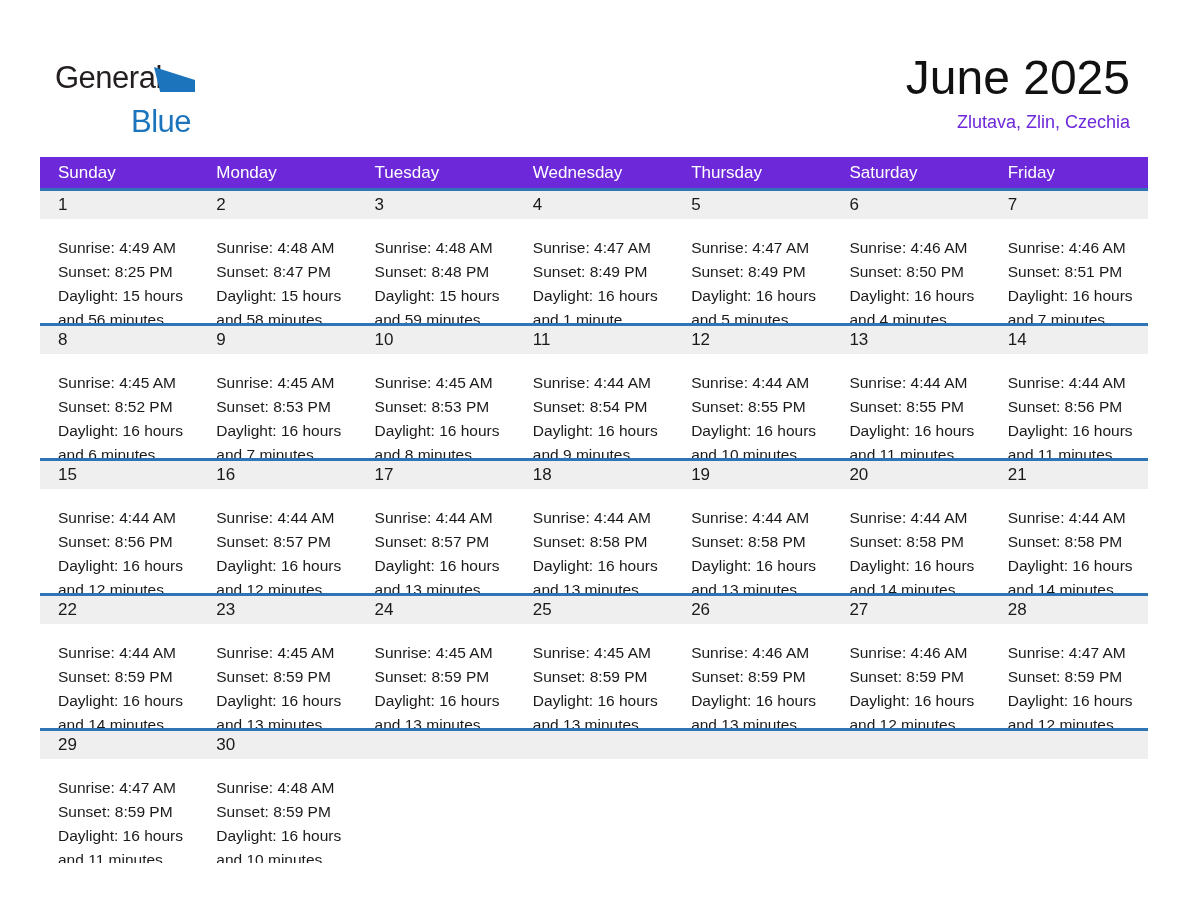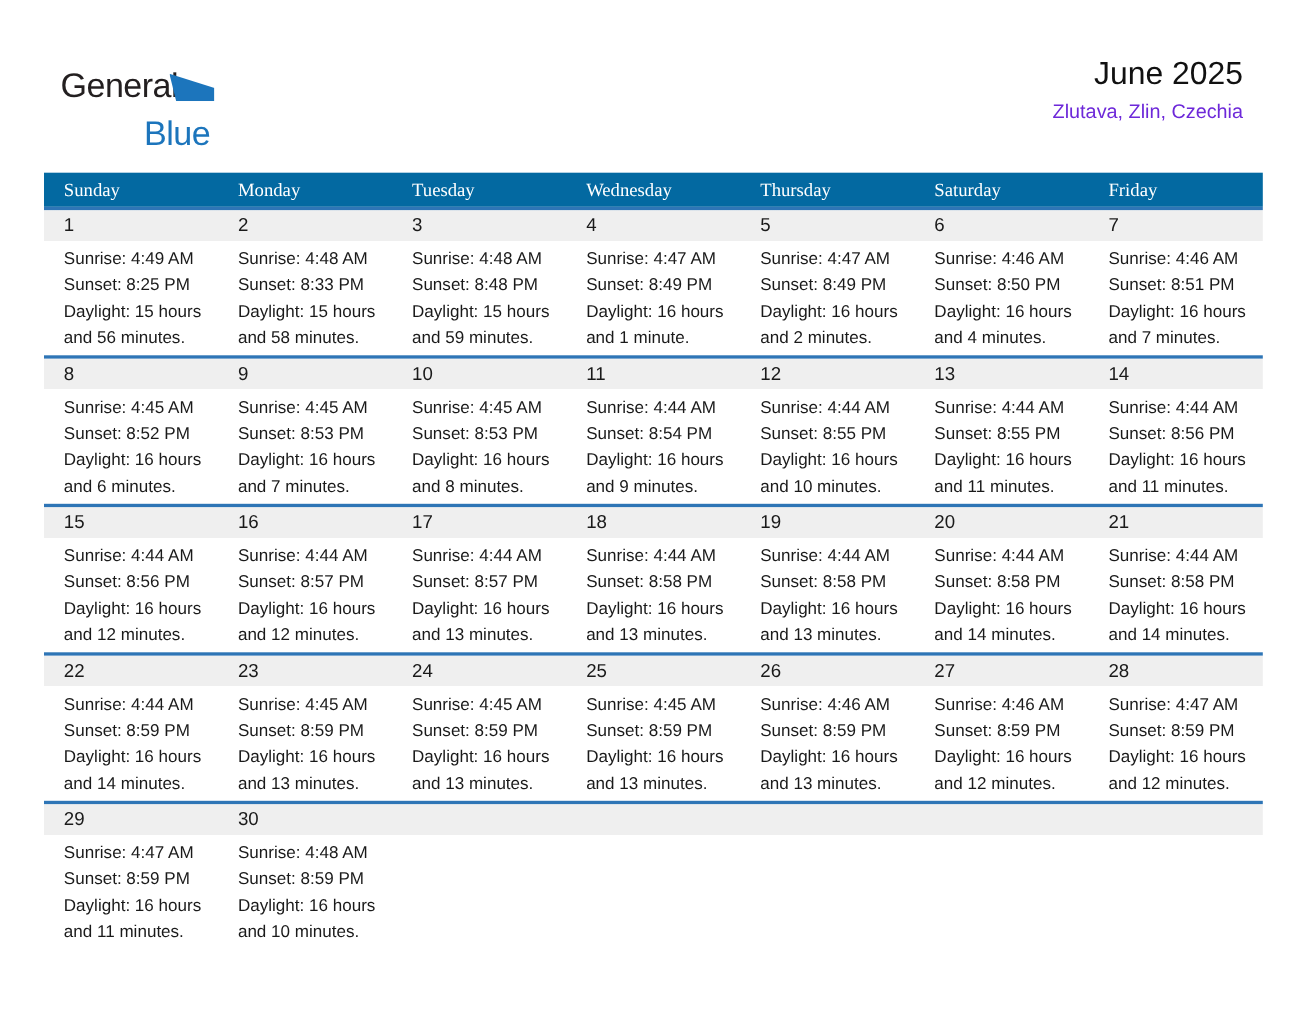--- a/index.html
+++ b/index.html
@@ -56,39 +56,38 @@
     letter-spacing: -0.5px;
     line-height: 1;
   }
   .titles {
     position: absolute;
     right: 58px;
     top: 52px;
     text-align: right;
   }
   .month-title {
-    font-size: 29px;
+    font-size: 48px;
     line-height: 1.1;
     color: #111111;
   }
   .location {
     font-size: 18px;
     margin-top: 7px;
     color: #6d28d9;
   }
   
   .calendar {
     margin: 0 40px;
     width: 1108px;
   }
   .weekday-row {
     display: flex;
-    background: #0369a1;
+    background: #6d28d9;
     height: 31px;
-    font-family: Liberation Serif, serif;
   }
   .weekday-cell {
     flex: 1;
     box-sizing: border-box;
     padding-left: 18px;
     color: #ffffff;
     font-size: 17px;
     line-height: 31px;
     white-space: nowrap;
     overflow: hidden;
@@ -105,21 +104,21 @@
     padding-left: 18px;
     overflow: hidden;
   }
   .day-number {
     height: 28px;
     font-size: 17px;
     line-height: 27px;
     color: #1a1a1a;
   }
   .day-details {
-    padding-top: 5px;
+    padding-top: 17px;
     font-size: 15.5px;
     line-height: 24px;
     color: #1a1a1a;
   }
   .day-details div {
     white-space: nowrap;
   }
 </style>
 </head>
 <body>
@@ -154,21 +153,21 @@
             <div>Sunrise: 4:49 AM</div>
             <div>Sunset: 8:25 PM</div>
             <div>Daylight: 15 hours</div>
             <div>and 56 minutes.</div>
           </div>
         </div>
         <div class="day-cell">
           <div class="day-number">2</div>
           <div class="day-details">
             <div>Sunrise: 4:48 AM</div>
-            <div>Sunset: 8:33 PM</div>
+            <div>Sunset: 8:47 PM</div>
             <div>Daylight: 15 hours</div>
             <div>and 58 minutes.</div>
           </div>
         </div>
         <div class="day-cell">
           <div class="day-number">3</div>
           <div class="day-details">
             <div>Sunrise: 4:48 AM</div>
             <div>Sunset: 8:48 PM</div>
             <div>Daylight: 15 hours</div>
@@ -183,21 +182,21 @@
             <div>Daylight: 16 hours</div>
             <div>and 1 minute.</div>
           </div>
         </div>
         <div class="day-cell">
           <div class="day-number">5</div>
           <div class="day-details">
             <div>Sunrise: 4:47 AM</div>
             <div>Sunset: 8:49 PM</div>
             <div>Daylight: 16 hours</div>
-            <div>and 2 minutes.</div>
+            <div>and 5 minutes.</div>
           </div>
         </div>
         <div class="day-cell">
           <div class="day-number">6</div>
           <div class="day-details">
             <div>Sunrise: 4:46 AM</div>
             <div>Sunset: 8:50 PM</div>
             <div>Daylight: 16 hours</div>
             <div>and 4 minutes.</div>
           </div>

